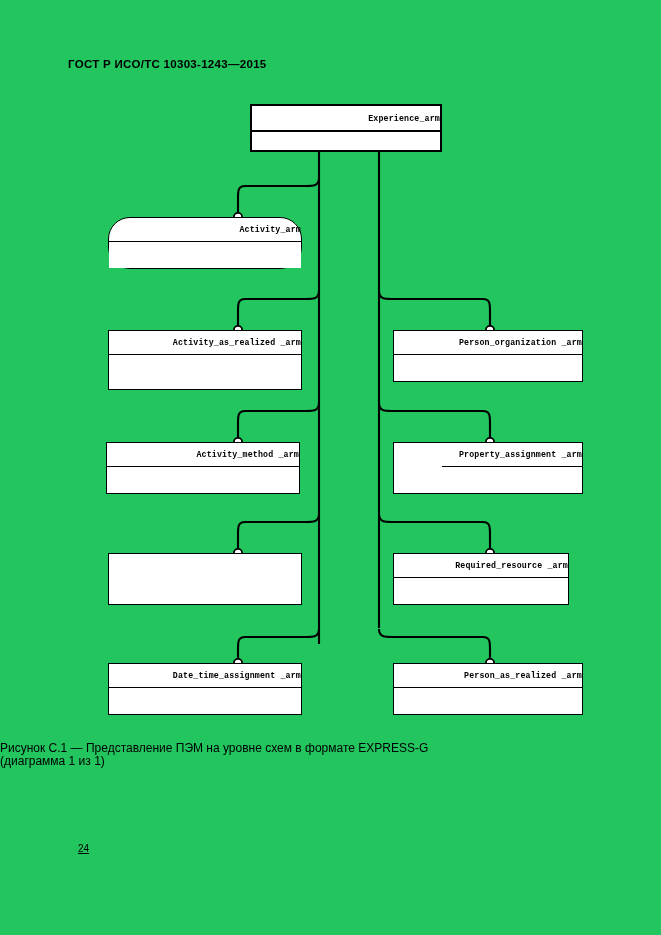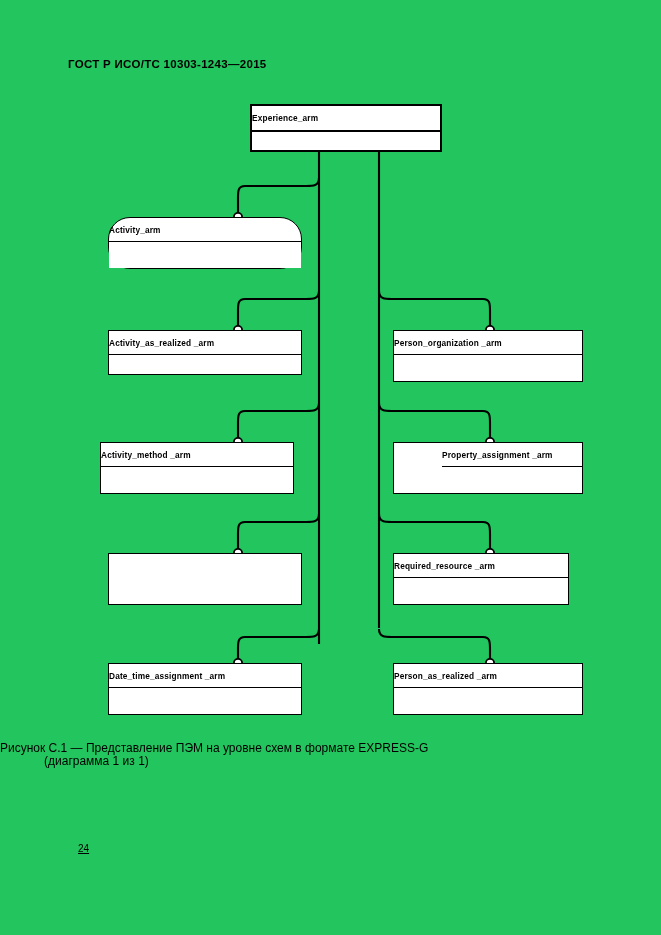--- a/index.html
+++ b/index.html
@@ -59,22 +59,23 @@
   .entity.root {
     border-width: 2.6px;
   }
   .entity .title-row {
     flex: 0 0 auto;
     height: 24px;
     box-sizing: border-box;
     border-bottom: 1.6px solid #000000;
     display: flex;
     align-items: center;
-    justify-content: flex-start;
+    justify-content: flex-end;
     overflow: hidden;
+    font-family: Liberation Mono, monospace;
   }
   .entity.root .title-row {
     height: 26px;
     border-bottom-width: 2.2px;
   }
   .entity .title-row span {
     font-size: 8.3px;
     font-weight: bold;
     letter-spacing: 0.15px;
     white-space: nowrap;
@@ -90,21 +91,20 @@
     position: absolute;
     left: 0;
     top: 742px;
     width: 592px;
     font-size: 12px;
     line-height: 13px;
     color: #000000;
   }
   #caption .line2 {
     display: block;
-    padding-left: 44px;
   }
 
   
   #page-number {
     position: absolute;
     left: 78px;
     top: 843px;
     font-size: 10px;
     text-decoration: underline;
   }
@@ -164,28 +164,28 @@
       <div class="body-row"></div>
     </div>
 
     <div class="entity" style="left:108px; top:217px; width:194px; height:52px;border-radius:22px;">
       <div class="title-row">
         <span>Activity_arm</span>
       </div>
       <div class="body-row"></div>
     </div>
 
-    <div class="entity" style="left:108px; top:330px; width:194px; height:45px;">
+    <div class="entity" style="left:108px; top:330px; width:194px; height:60px;">
       <div class="title-row">
         <span>Activity_as_realized _arm</span>
       </div>
       <div class="body-row"></div>
     </div>
 
-    <div class="entity" style="left:100px; top:442px; width:194px; height:52px;">
+    <div class="entity" style="left:106px; top:442px; width:194px; height:52px;">
       <div class="title-row">
         <span>Activity_method _arm</span>
       </div>
       <div class="body-row"></div>
     </div>
 
     <div class="entity" style="left:108px; top:553px; width:194px; height:52px;">
       <div class="body-row"></div>
     </div>
 

